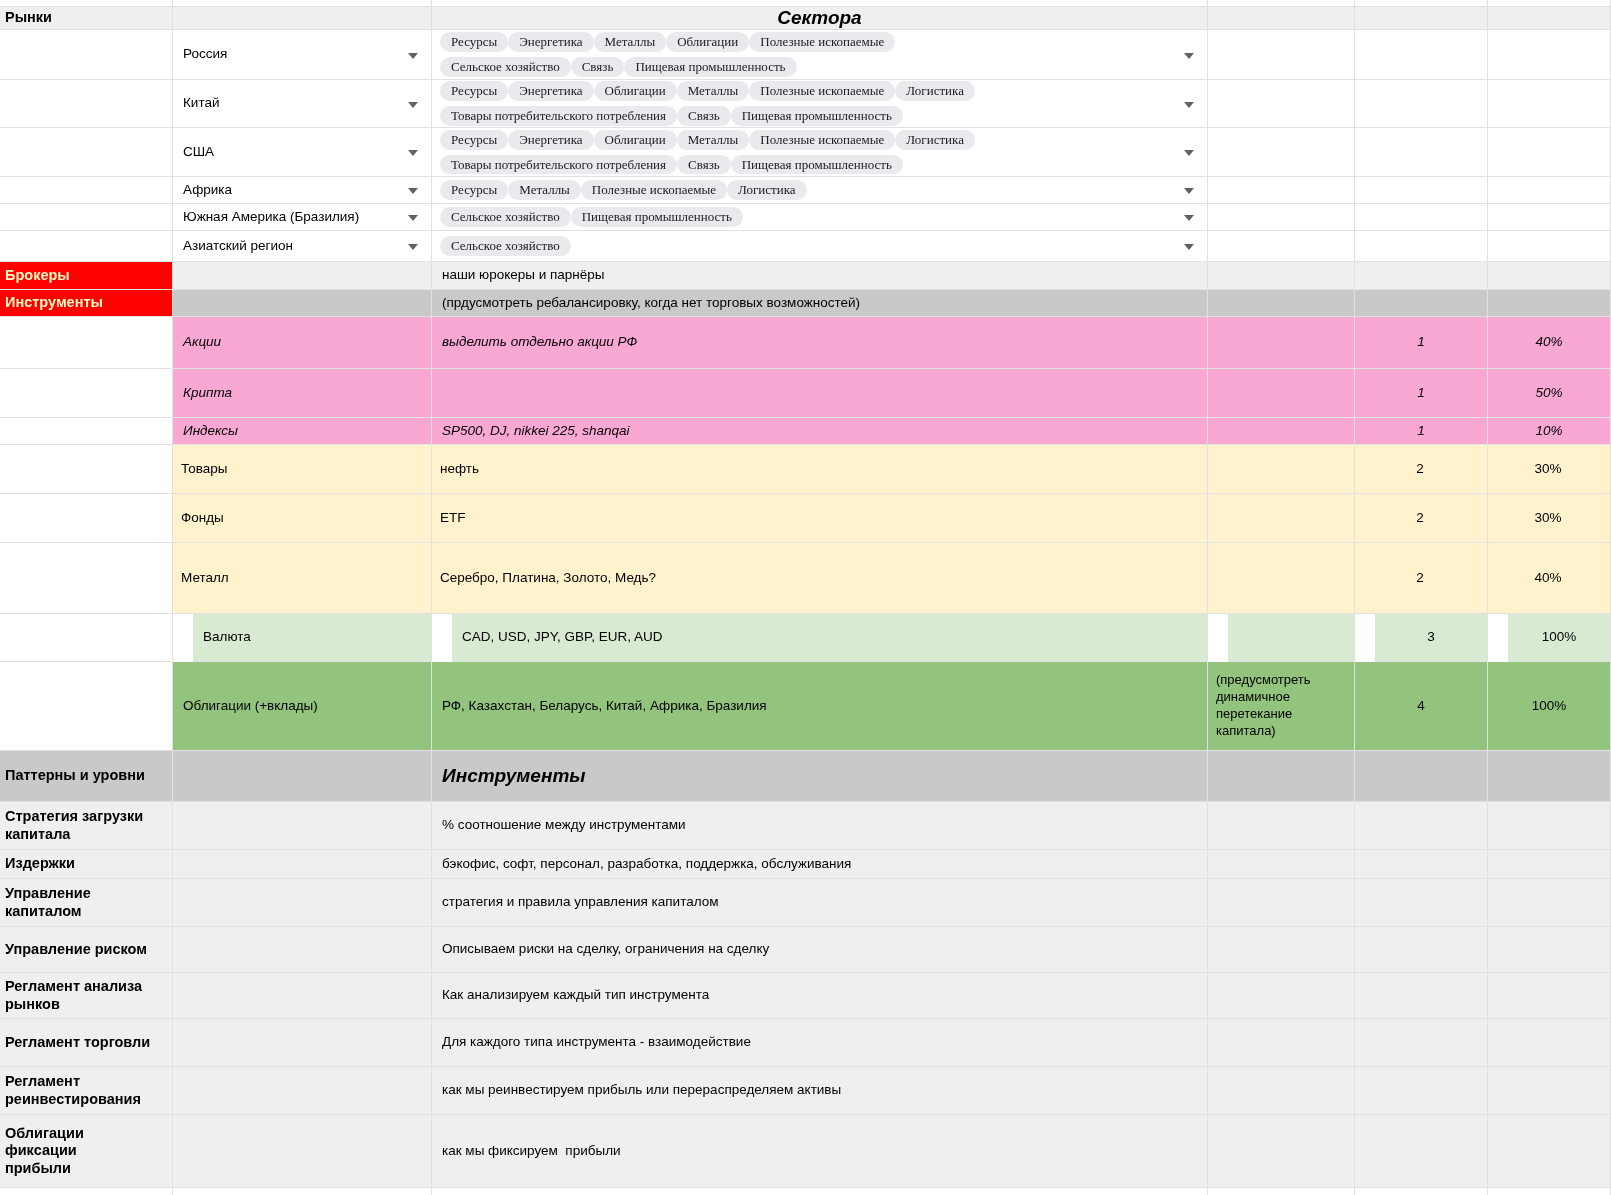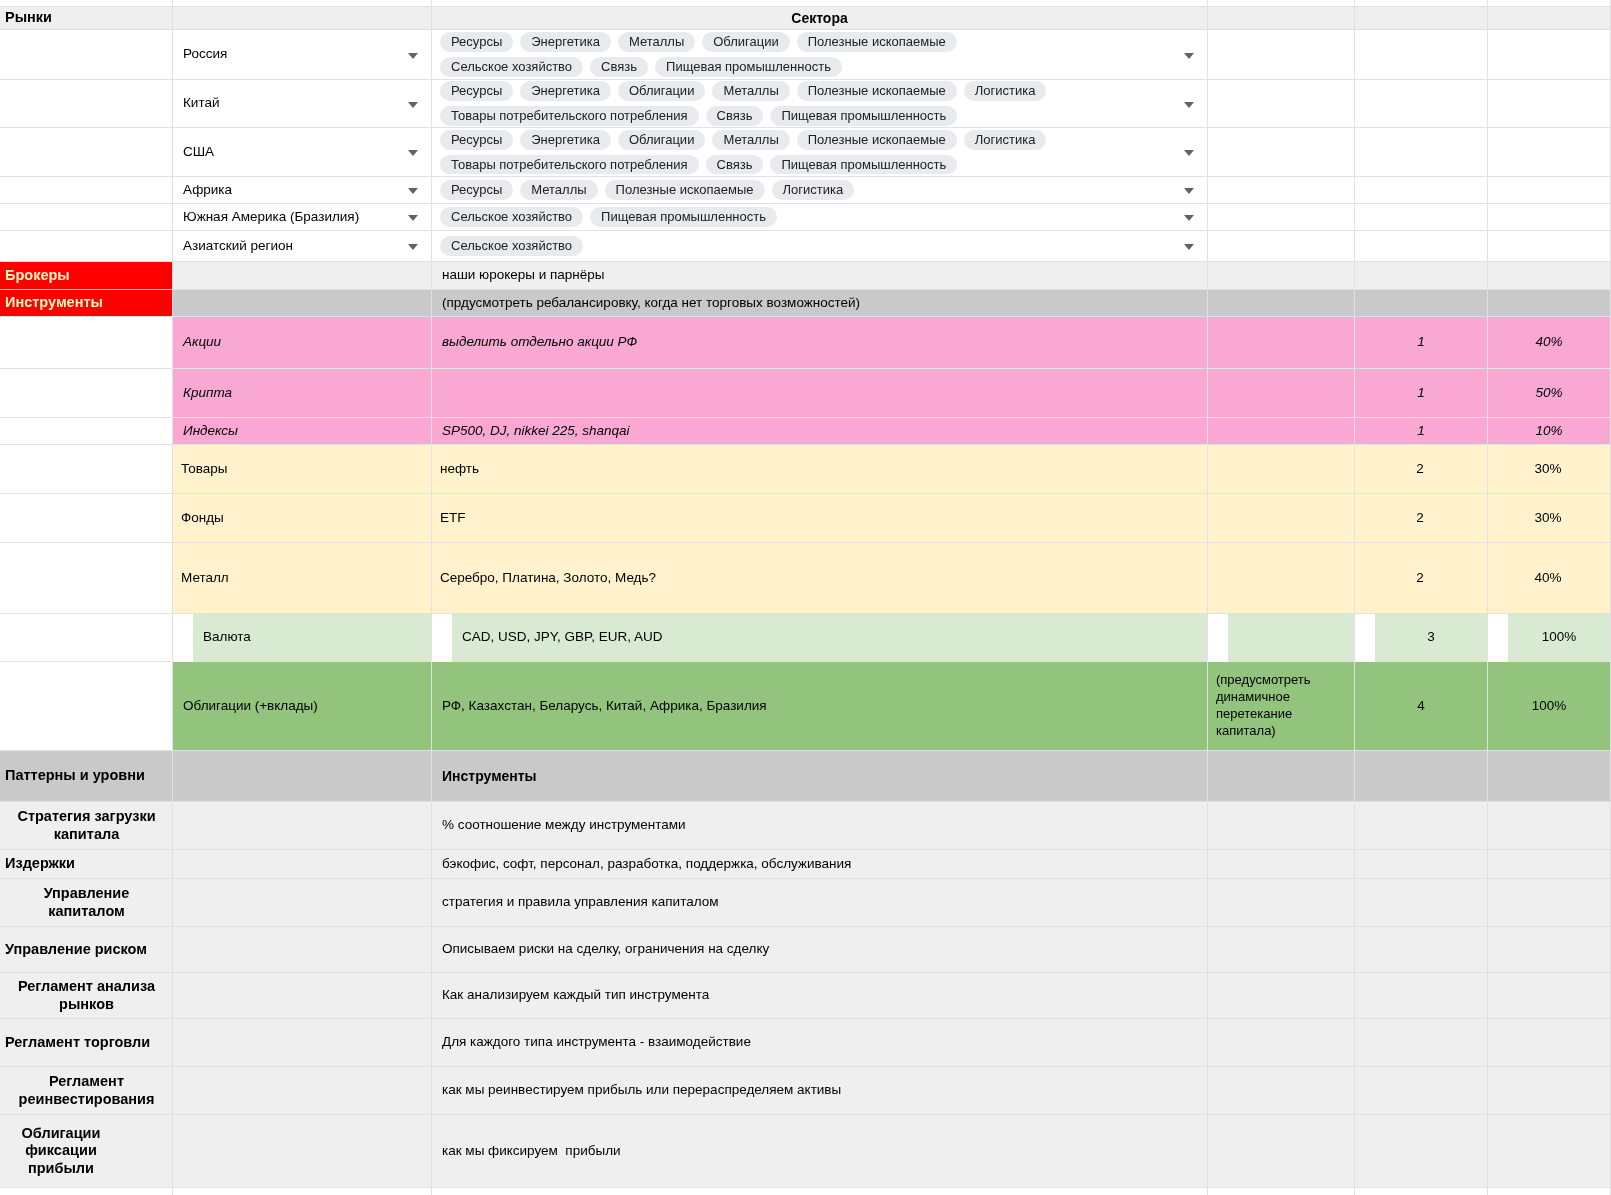--- a/index.html
+++ b/index.html
@@ -8,45 +8,45 @@
     font-family:"Liberation Sans", sans-serif;color:#000;background:#fff;
     overflow:hidden;
   }
   .r{display:grid;grid-template-columns:173px 259px 776px 147px 133px 123px;}
   .c{
     position:relative;box-sizing:border-box;background:#fff;
     border-right:1px solid #e1e1e1;border-bottom:1px solid #e1e1e1;
     display:flex;align-items:center;padding:0 10px;
     font-size:13.5px;line-height:1.2;overflow:hidden;
   }
-  .lab{font-weight:bold;font-size:14.5px;line-height:1.18;padding:0 4px 0 5px;text-align:center;}
+  .lab{font-weight:bold;font-size:14.5px;line-height:1.18;padding:0 4px 0 5px;}
   .hdr{background:#efefef;}
   .dk{background:#c9c9c9;}
   .red{background:#ff0000;color:#fef9c3;}
   .pink{background:#f9a8d4;font-style:italic;}
   .yel{background:#fff2cc;padding-left:8px;}
   .lgr{background:#d9ead3;margin-left:20px;}
   .grn{background:#93c47d;}
   .ctr{justify-content:center;text-align:center;}
   .mkt{padding-right:30px;}
   .chips-cell{padding:0 46px 0 8px;}
   .chips{display:flex;flex-direction:column;gap:5px;}
-  .chipline{display:flex;gap:7px;align-items:flex-end;}
+  .chipline{display:flex;align-items:flex-end;font-family:Liberation Serif, serif;}
   .chip{
     background:#e8eaed;color:#202124;border-radius:11px;
     padding:2px 11px;font-size:13px;white-space:nowrap;display:inline-block;
   }
   .arr{
     position:absolute;right:13px;top:50%;margin-top:-2px;width:0;height:0;
     border-left:5px solid transparent;border-right:5px solid transparent;
     border-top:6px solid #5f6368;
   }
   .note4{font-size:13px;line-height:1.3;padding:8px 8px;}
   .pre{white-space:pre-wrap;}
-  .b{font-weight:bold;font-size:14px;}
+  .b{font-weight:bold;font-size:19px;font-style:italic;}
 </style>
 </head>
 <body>
 
 <div id="sheet">
 
   <div class="r" style="height:7px">
     <div class="c"></div>
     <div class="c"></div>
     <div class="c"></div>

